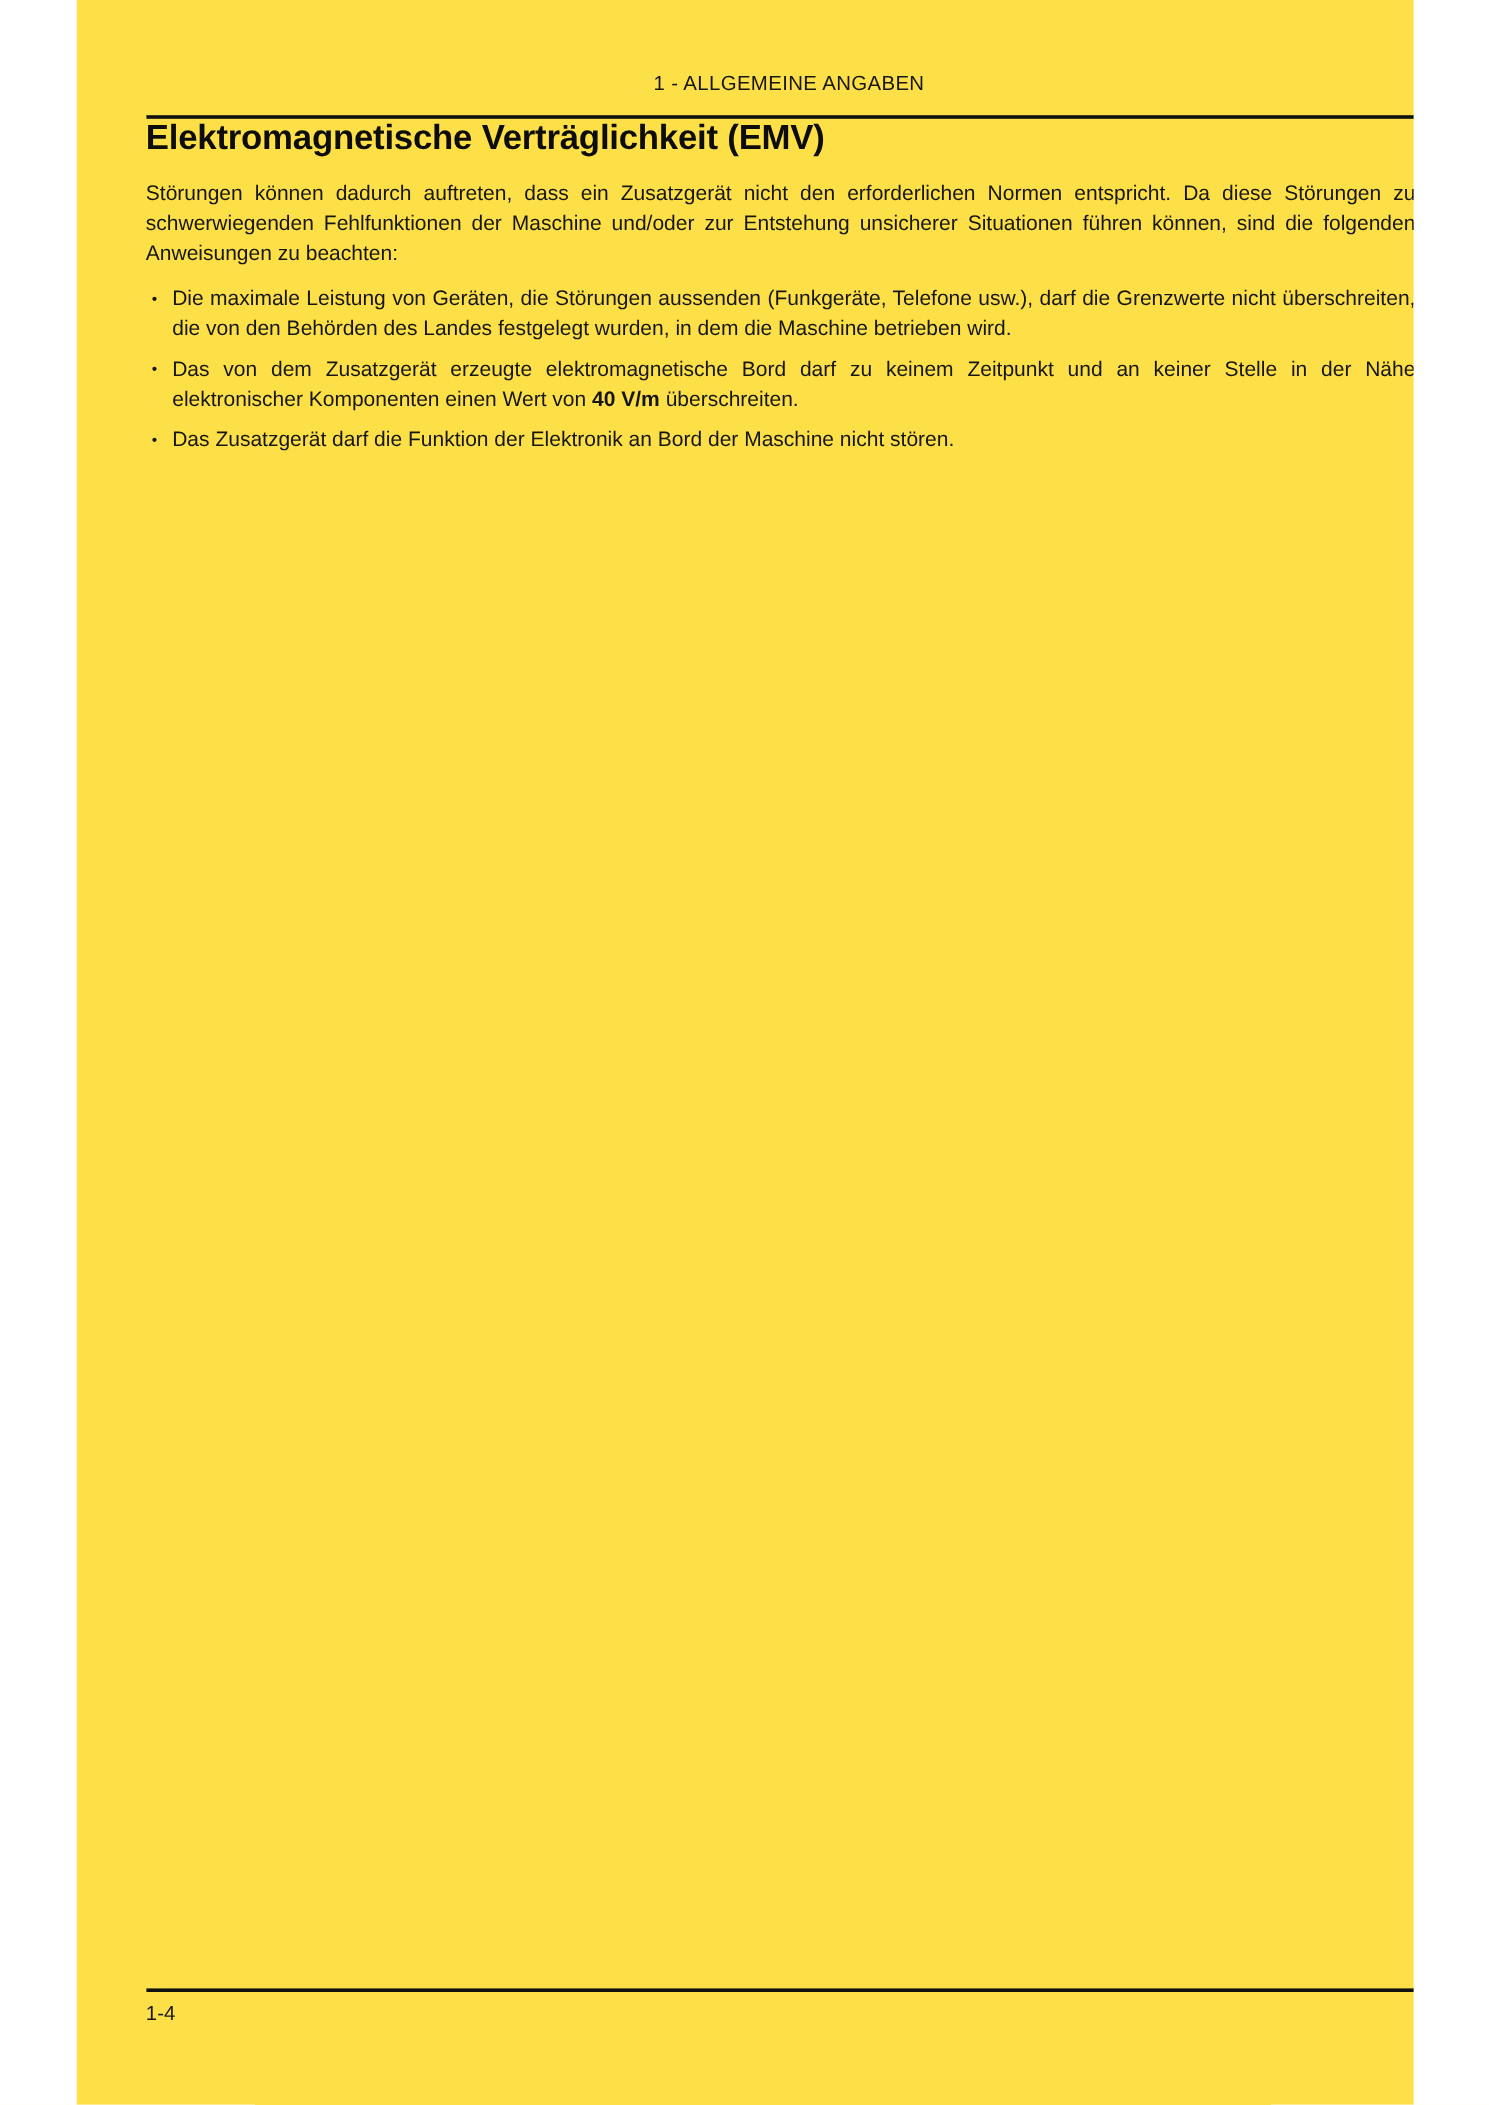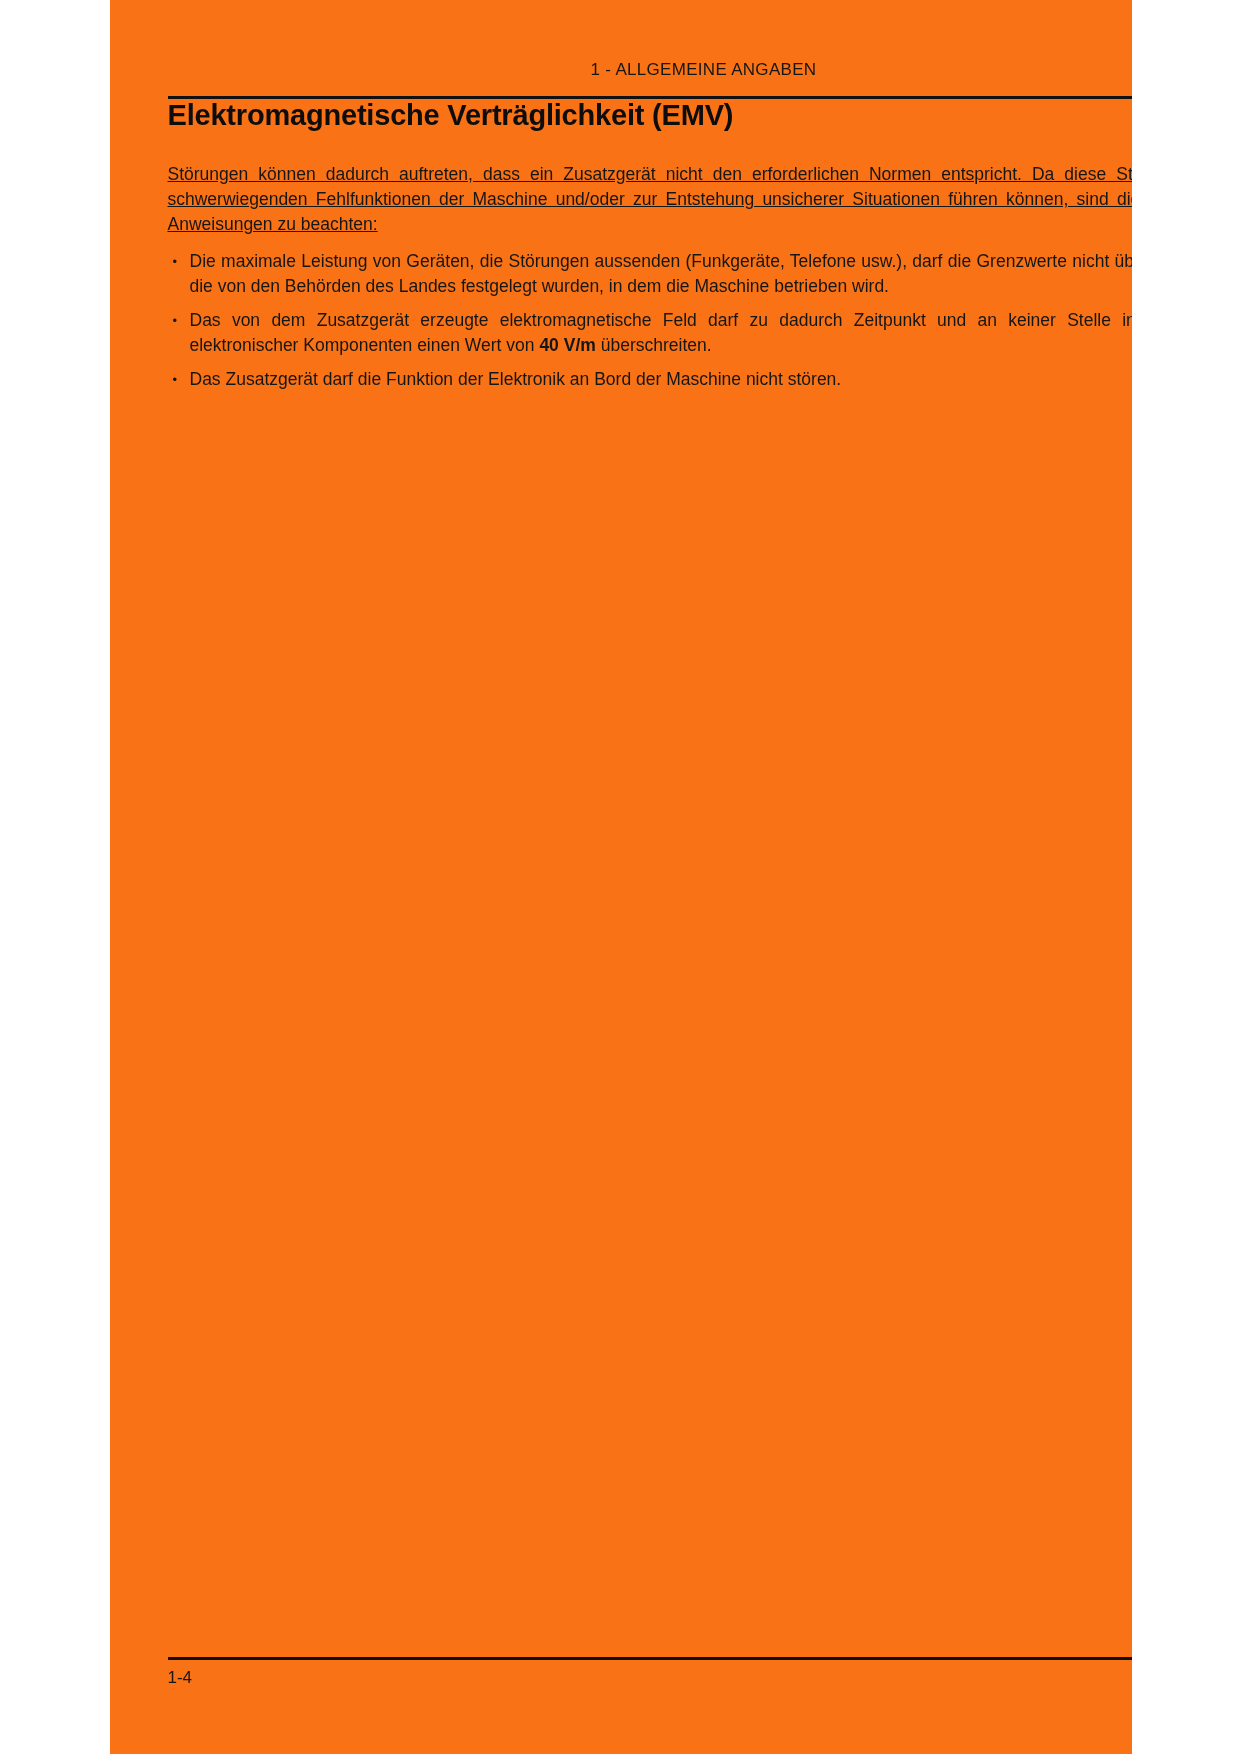--- a/index.html
+++ b/index.html
@@ -4,23 +4,23 @@
 <style>
   * { margin: 0; padding: 0; box-sizing: border-box; }
   html, body { background: #ffffff; }
   body {
     font-family: "Liberation Sans", "DejaVu Sans", sans-serif;
     color: #111111;
     -webkit-font-smoothing: antialiased;
   }
   .page {
     position: relative;
-    width: 1022px;
+    width: 1114px;
     height: 1754px;
-    background: #f97316;
+    background: #fde047;
     overflow: hidden;
     margin: 0 auto;
   }
   .content {
     position: absolute;
     left: 58px;
     width: 1072px;
     top: 0;
   }
   .chapter-header {
@@ -42,23 +42,22 @@
     letter-spacing: -0.2px;
     color: #0d0d0d;
   }
   .bodytext {
     font-size: 17.5px;
     line-height: 25px;
     color: #161616;
     width: 1058px;
   }
   p.intro {
-    margin-top: 30px;
+    margin-top: 17px;
     text-align: justify;
-    text-decoration: underline;
   }
   ul.bullets {
     list-style: none;
     margin-top: 12px;
   }
   ul.bullets li {
     display: flex;
     margin-bottom: 9px;
   }
   .bullet-marker {
@@ -103,21 +102,21 @@
 
     <p class="intro bodytext">Störungen können dadurch auftreten, dass ein Zusatzgerät nicht den erforderlichen Normen entspricht. Da diese Störungen zu schwerwiegenden Fehlfunktionen der Maschine und/oder zur Entstehung unsicherer Situationen führen können, sind die folgenden Anweisungen zu beachten:</p>
 
     <ul class="bullets bodytext">
       <li>
         <span class="bullet-marker">•</span>
         <span class="bullet-text"><span>Die maximale Leistung von Geräten, die Störungen aussenden (Funkgeräte, Telefone usw.), darf die Grenzwerte nicht überschreiten, die von den Behörden des Landes festgelegt wurden, in dem die Maschine betrieben wird.</span><span class="b"></span><span></span></span>
       </li>
       <li>
         <span class="bullet-marker">•</span>
-        <span class="bullet-text"><span>Das von dem Zusatzgerät erzeugte elektromagnetische Feld darf zu dadurch Zeitpunkt und an keiner Stelle in der Nähe elektronischer Komponenten einen Wert von </span><span class="b">40 V/m</span><span> überschreiten.</span></span>
+        <span class="bullet-text"><span>Das von dem Zusatzgerät erzeugte elektromagnetische Bord darf zu keinem Zeitpunkt und an keiner Stelle in der Nähe elektronischer Komponenten einen Wert von </span><span class="b">40 V/m</span><span> überschreiten.</span></span>
       </li>
       <li>
         <span class="bullet-marker">•</span>
         <span class="bullet-text"><span>Das Zusatzgerät darf die Funktion der Elektronik an Bord der Maschine nicht stören.</span><span class="b"></span><span></span></span>
       </li>
     </ul>
 
 
   </div>
 

